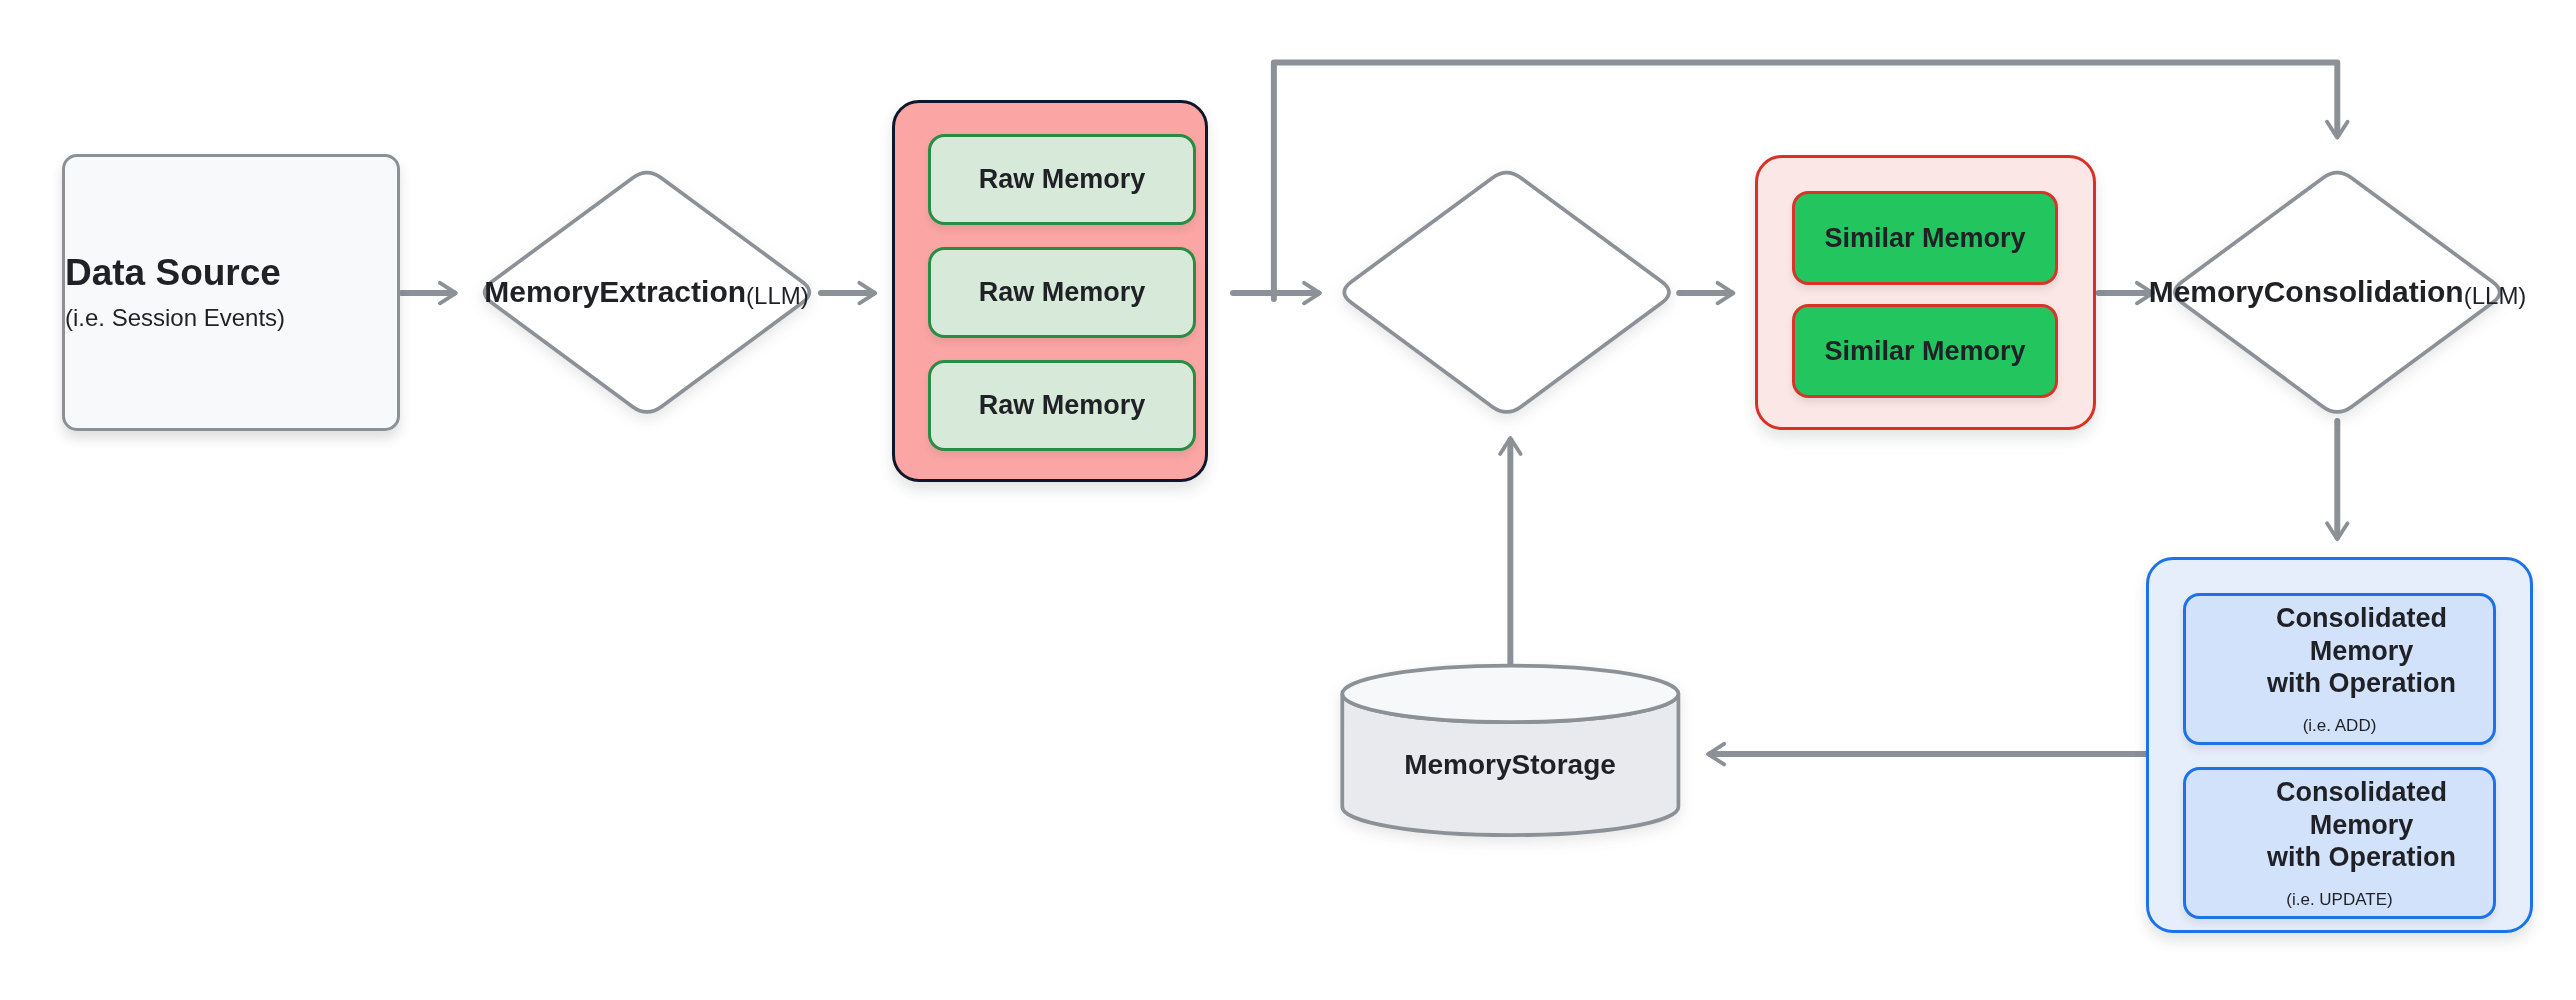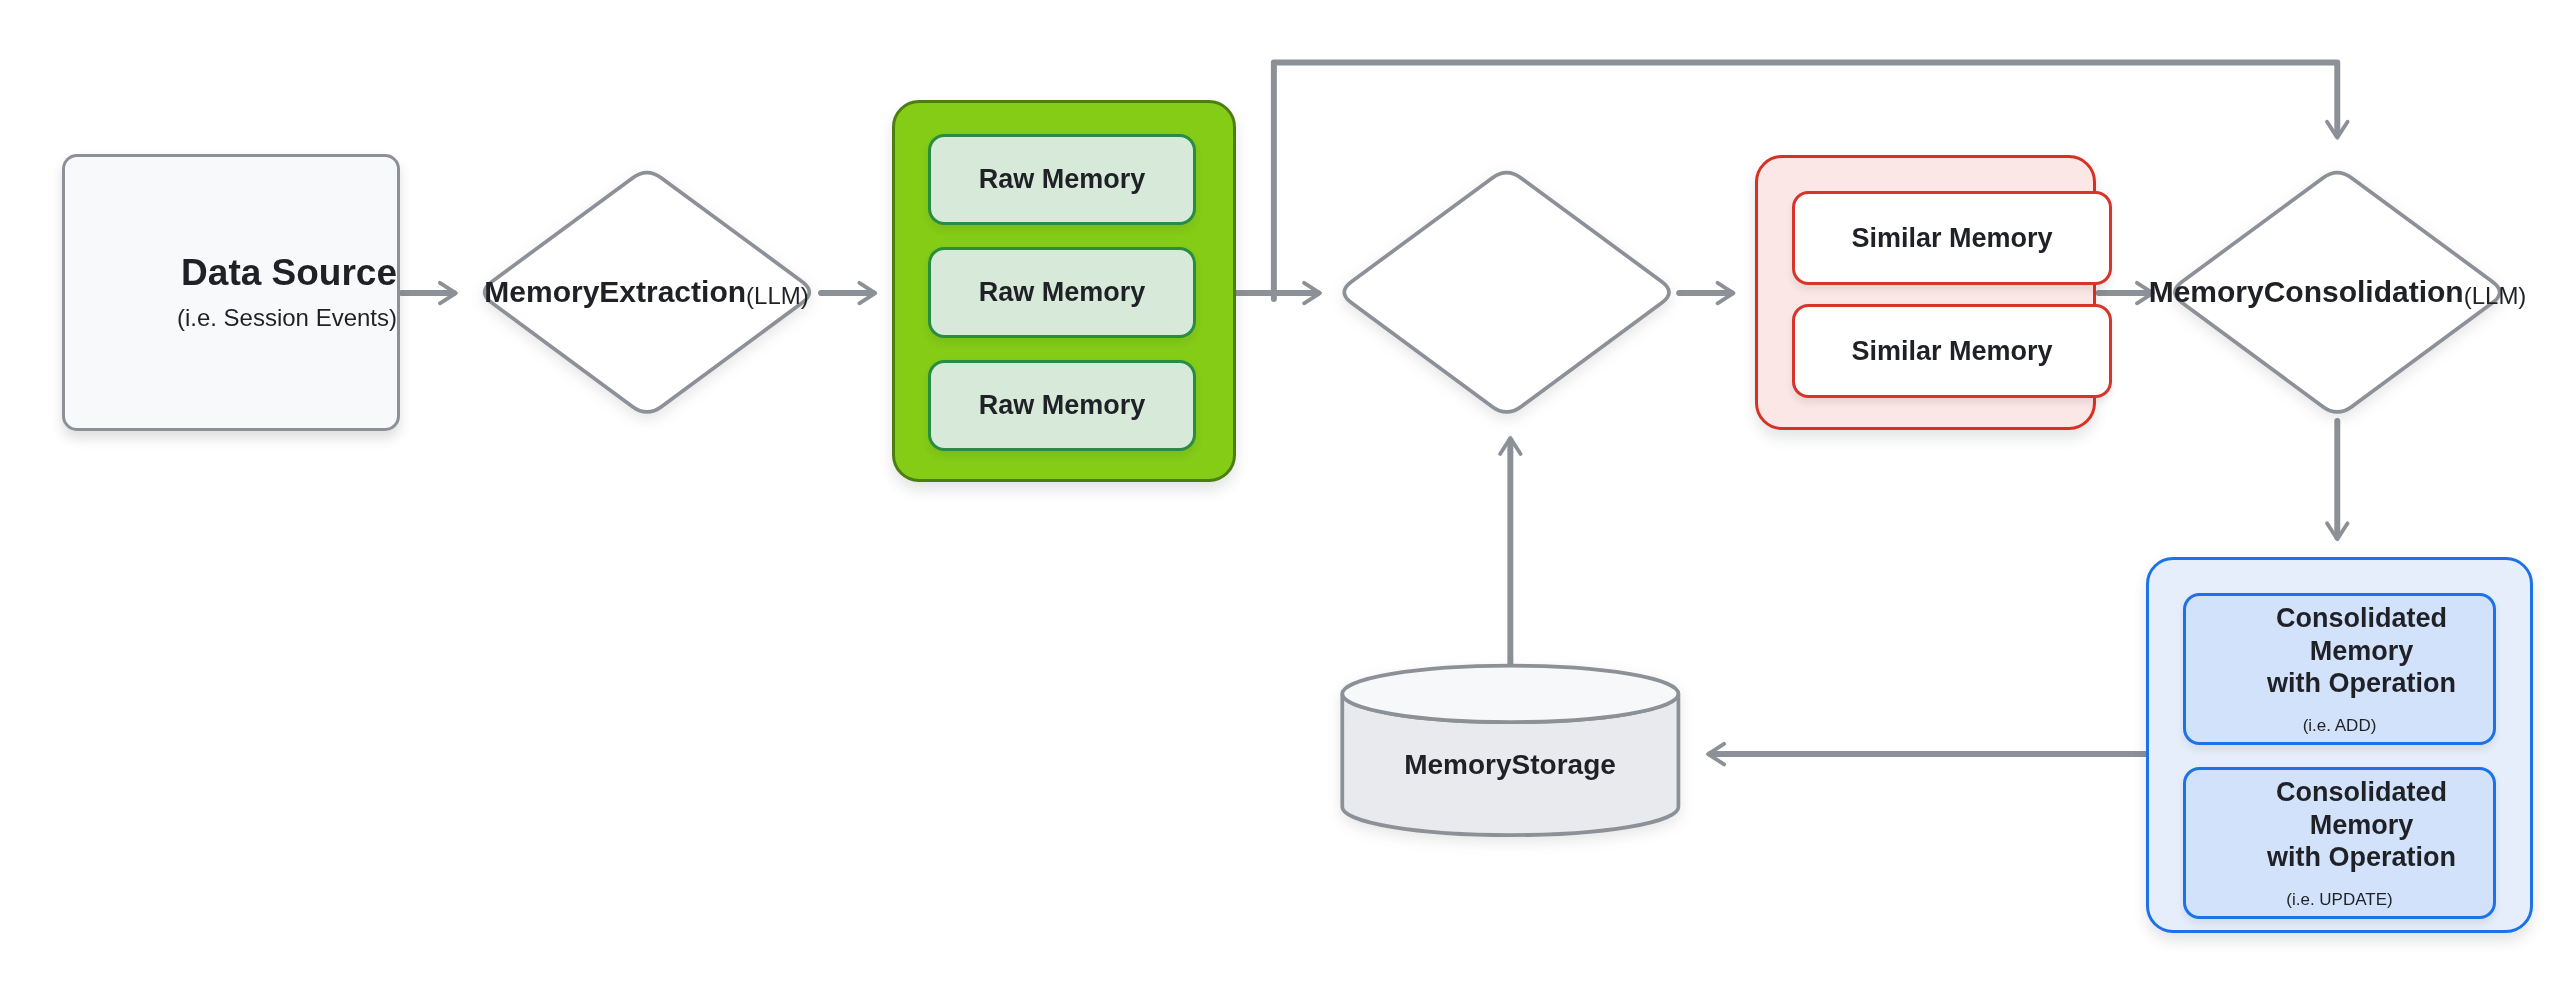--- a/index.html
+++ b/index.html
@@ -9,41 +9,41 @@
     background:#ffffff;
     font-family:"Liberation Sans","DejaVu Sans",sans-serif;
     color:#1f2126;
     overflow:hidden;
   }
   svg.connectors{position:absolute;left:0;top:0;z-index:1;}
   .shape{filter:drop-shadow(0 7px 9px rgba(60,64,67,0.13));}
   .lbl{position:absolute;z-index:2;display:flex;flex-direction:row;align-items:center;justify-content:center;text-align:center;}
 
   
-  .node{position:absolute;z-index:2;box-sizing:border-box;display:flex;flex-direction:column;align-items:flex-end;justify-content:center;text-align:center;}
+  .node{position:absolute;z-index:2;box-sizing:border-box;display:flex;flex-direction:column;align-items:flex-start;justify-content:center;text-align:center;}
   .data-source{
     left:62px;top:154px;width:338px;height:277px;
     background:#f8f9fa;border:3.7px solid #8b9197;border-radius:15px;
     box-shadow:0 7.4px 12px rgba(60,64,67,0.16);
   }
   .data-source .title{font-size:37px;font-weight:bold;line-height:1.1;}
   .data-source .subtitle{font-size:24px;margin-top:10.4px;}
 
   .container{position:absolute;z-index:2;box-sizing:border-box;border-radius:27px;
     box-shadow:0 7.4px 13.4px rgba(60,64,67,0.14);}
-  .container-green{left:892px;top:100px;width:344px;height:382px;background:#84cc16;border:3px solid #4d7c0f;}
+  .container-green{left:892px;top:100px;width:316px;height:382px;background:#fca5a5;border:3px solid #0f172a;}
   .container-red{left:1755px;top:155px;width:341px;height:275px;background:#fbe7e5;border:3px solid #d93025;}
   .container-blue{left:2146px;top:557px;width:387px;height:376px;background:#e6eefb;border:3px solid #1a73e8;}
 
   .chip{position:absolute;box-sizing:border-box;border-radius:16.4px;
     display:flex;flex-direction:column;align-items:center;justify-content:center;text-align:center;
     font-size:27px;font-weight:bold;box-shadow:0 4.5px 7.4px rgba(60,64,67,0.10);}
   .chip-green{left:33px;width:268px;height:91px;background:#d7ead9;border:3.7px solid #288c43;}
   .chip-green.g1{top:30.5px;} .chip-green.g2{top:144px;} .chip-green.g3{top:257px;}
-  .chip-red{left:34px;width:320px;height:94px;background:#ffffff;border:3.7px solid #d8342a;}
+  .chip-red{left:34px;width:266px;height:94px;background:#22c55e;border:3.7px solid #d8342a;}
   .chip-red.r1{top:33px;} .chip-red.r2{top:146px;}
   .chip-blue{left:34px;width:313px;height:152px;background:#d2e2fa;border:3.7px solid #1d72e8;}
   .chip-blue.b1{top:33px;} .chip-blue.b2{top:207px;}
   .chip-blue .op{font-size:17px;font-weight:normal;margin-top:16px;}
   .chip-blue .t{line-height:1.22;margin-left:44px;}
 
   .diamond-label{width:339px;height:250px;}
   .diamond-label .line{font-size:30px;font-weight:bold;line-height:1.2;}
   .diamond-label .sub{font-size:24px;font-weight:normal;margin-top:7.4px;text-align:right;}
   .dl-extraction{left:477px;top:167px;}

